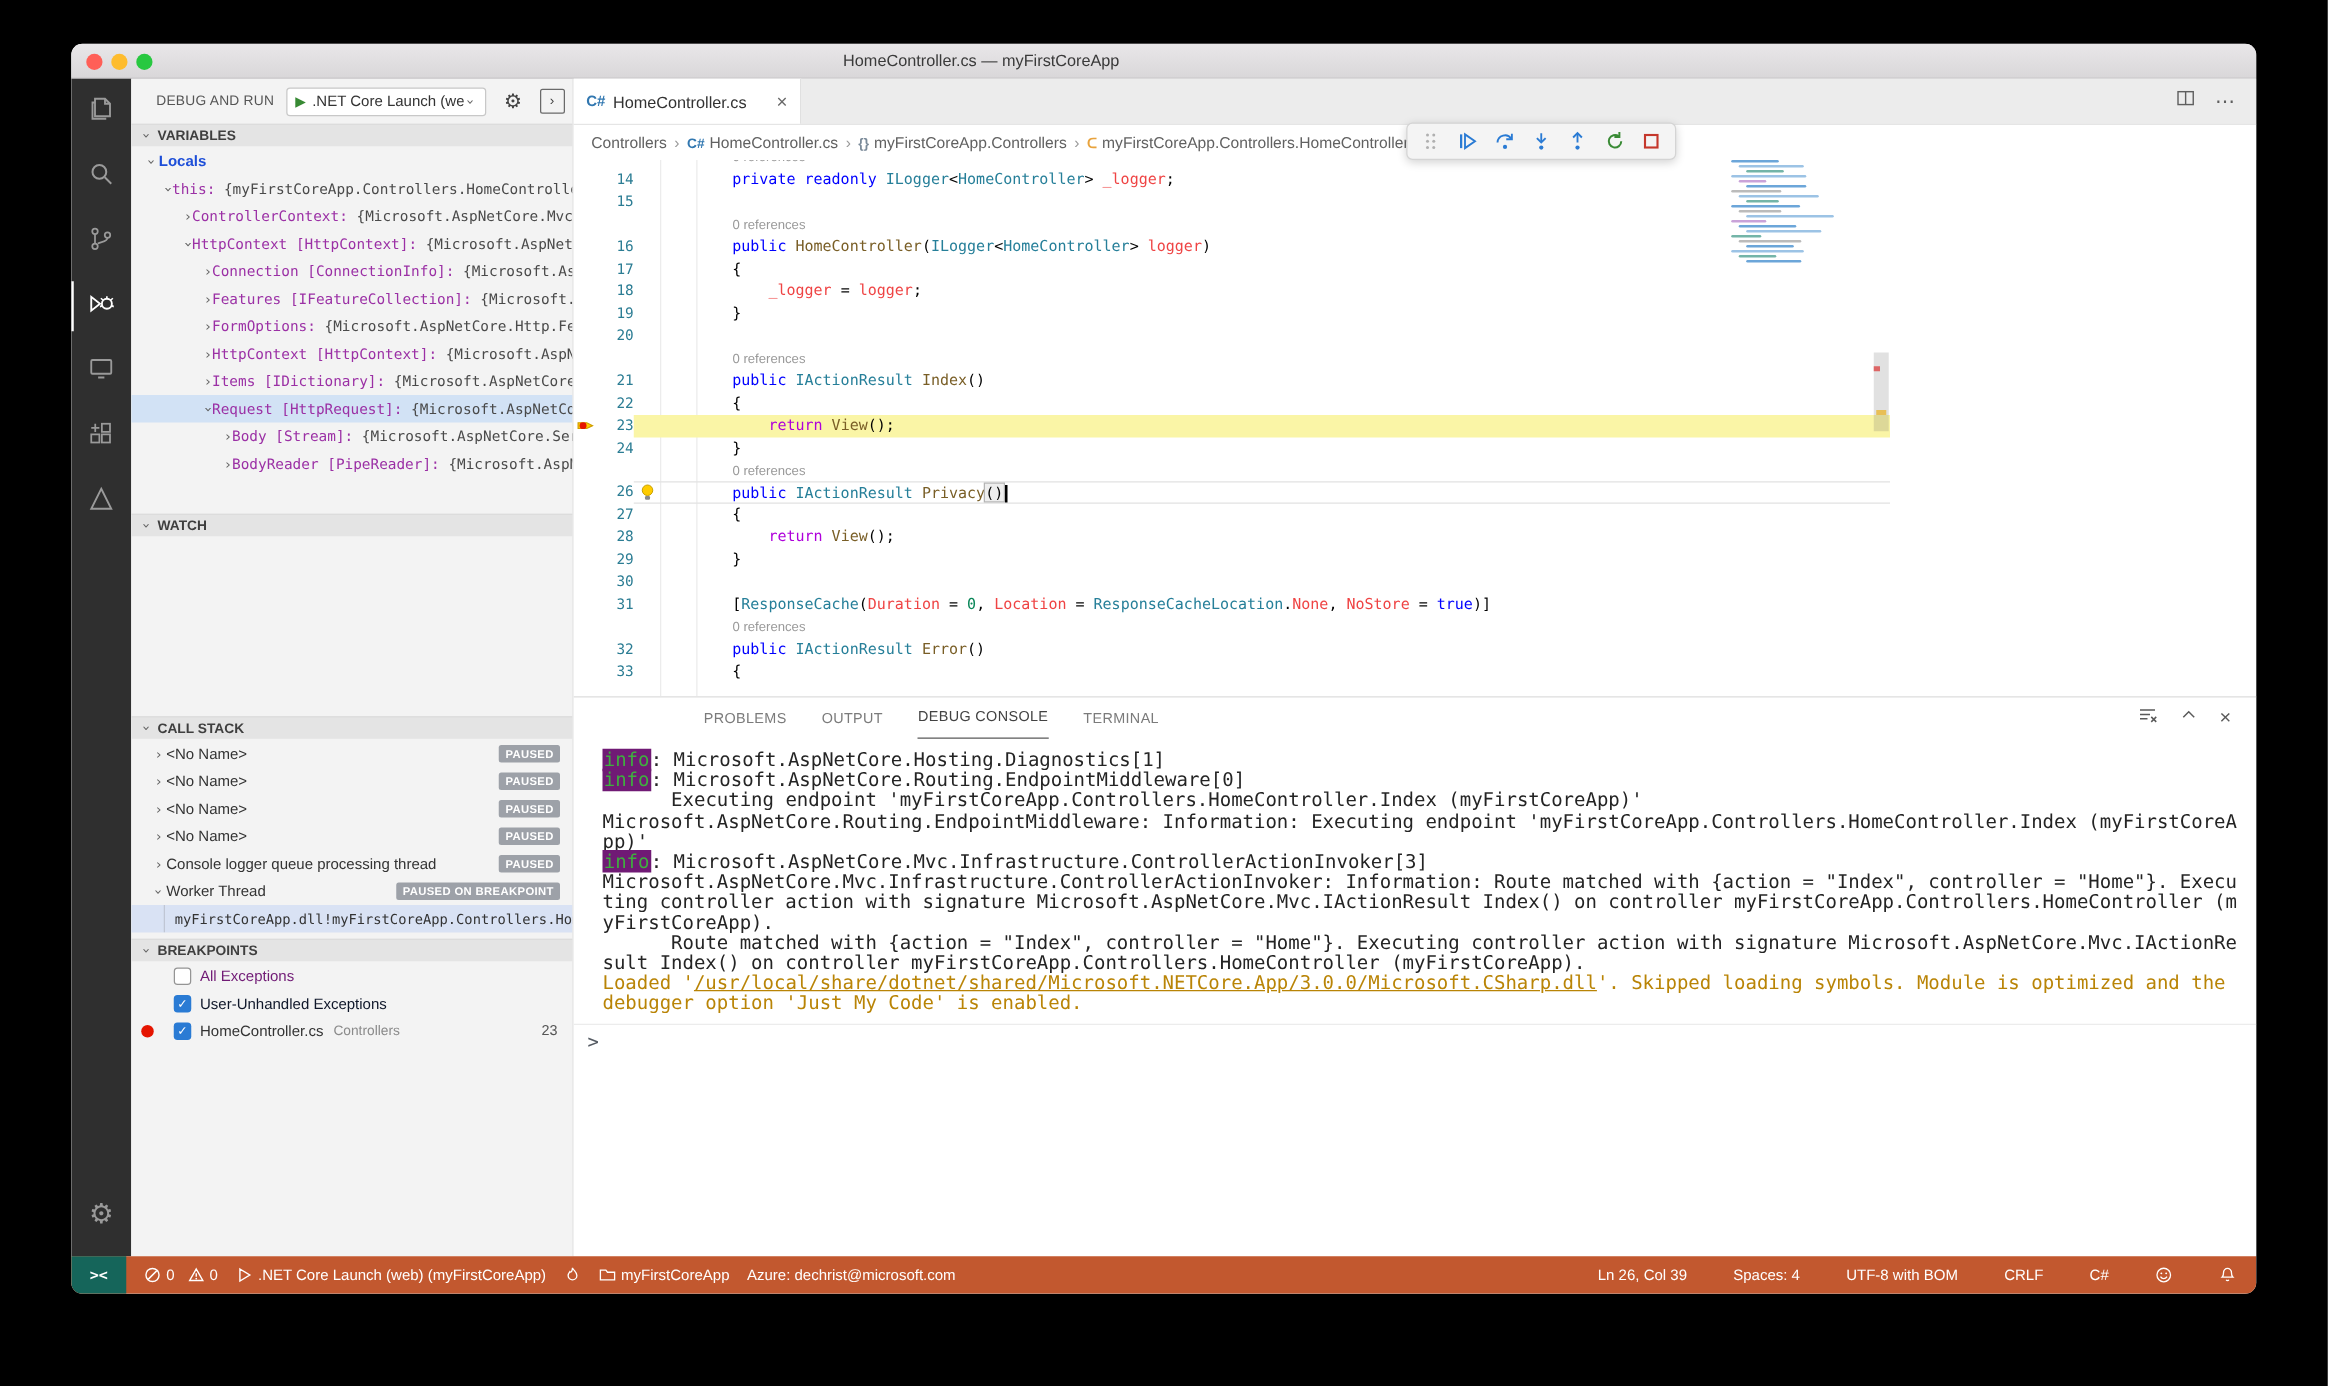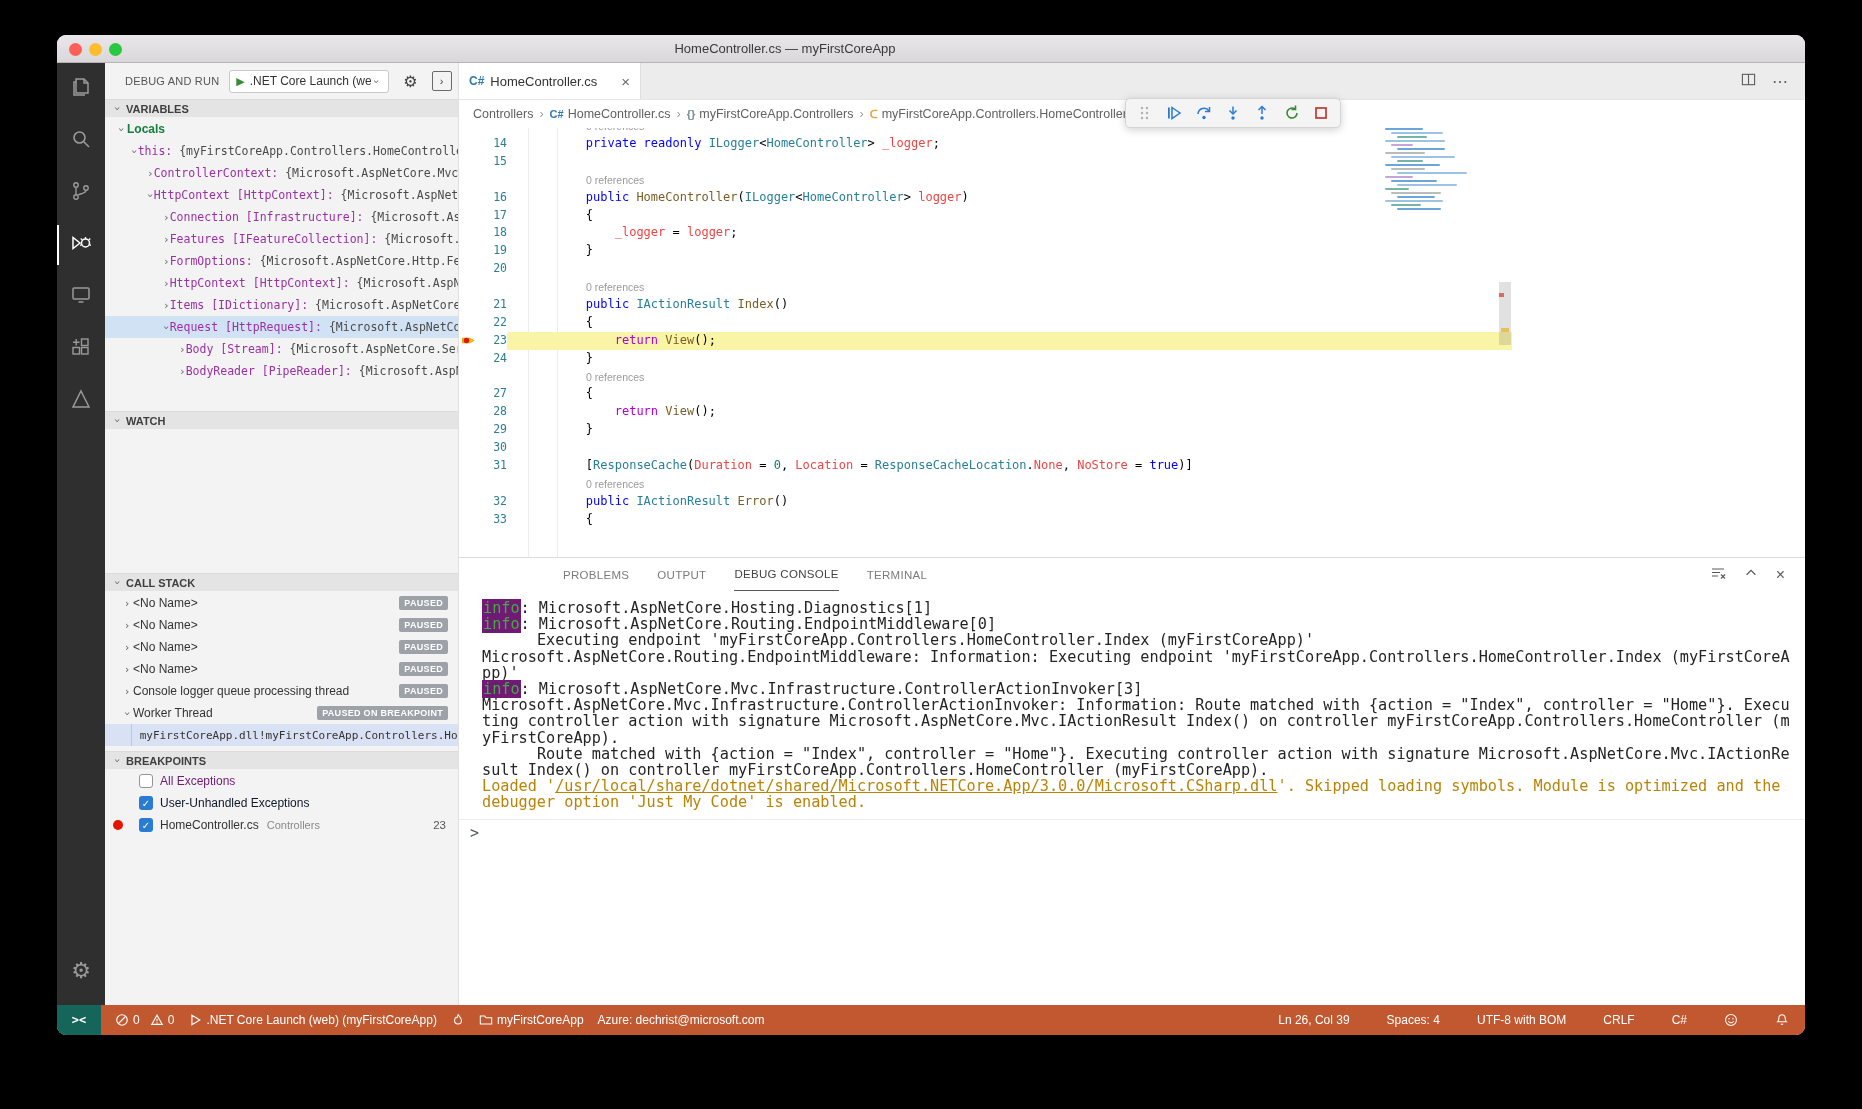--- a/index.html
+++ b/index.html
@@ -50,21 +50,21 @@
     text-align:center; transform:none; font-weight:normal;
     font-family:"DejaVu Sans Mono",monospace;}
   .chev.exp { transform:rotate(90deg); }
   .section-header .chev { margin-right:3px; }
   .tree { position:absolute; left:0; right:0; }
   .trow { height:22px; display:flex; align-items:center; font-size:12px;
     white-space:nowrap; overflow:hidden; cursor:pointer; }
   .trow.sel { background:#d2e2f5; }
   .trow .mono { font-family:"DejaVu Sans Mono",monospace; font-size:11.5px; }
   .vname { color:#9b30a5; } .vval { color:#4a4a4a; }
-  .scope-label { font-weight:bold; color:#15803d; font-size:12px;text-align:right; }
+  .scope-label { font-weight:bold; color:#1d4ed8; font-size:12px;text-align:right; }
   .badge { margin-left:auto; margin-right:10px; background:#9da1a8; color:#fff;
     font-size:9px; font-weight:bold; padding:2px 5px; border-radius:2px;
     letter-spacing:.3px; flex:none; }
   .cs-label { color:#333; }
   .frame-row { background:#d9e2f4; font-family:"DejaVu Sans Mono",monospace;
     font-size:11px; color:#333; }
   .frame-guide { width:1px; height:22px; background:#c0c6d4; margin:0 8px 0 26px; }
   .cbx { width:14px; height:14px; border-radius:3px; margin-right:7px; flex:none;
     display:flex; align-items:center; justify-content:center; }
   .cbx.on { background:#2a7bd4; color:#fff; font-size:10px; }
@@ -261,21 +261,21 @@
           <div class="trow" style="padding-left: 42px;">
             <span class="chev">›</span>
             <span class="mono"><span class="vname">ControllerContext: </span><span class="vval">{Microsoft.AspNetCore.Mvc.ControllerContext}</span></span>
           </div>
           <div class="trow" style="padding-left: 42px;">
             <span class="chev exp">›</span>
             <span class="mono"><span class="vname">HttpContext [HttpContext]: </span><span class="vval">{Microsoft.AspNetCore.Http.DefaultHttpContext}</span></span>
           </div>
           <div class="trow" style="padding-left: 58px;">
             <span class="chev">›</span>
-            <span class="mono"><span class="vname">Connection [Infrastructure]: </span><span class="vval">{Microsoft.AspNetCore.Http.ConnectionInfo}</span></span>
+            <span class="mono"><span class="vname">Connection [ConnectionInfo]: </span><span class="vval">{Microsoft.AspNetCore.Http.ConnectionInfo}</span></span>
           </div>
           <div class="trow" style="padding-left: 58px;">
             <span class="chev">›</span>
             <span class="mono"><span class="vname">Features [IFeatureCollection]: </span><span class="vval">{Microsoft.AspNetCore.Http.Features.FeatureCollection}</span></span>
           </div>
           <div class="trow" style="padding-left: 58px;">
             <span class="chev">›</span>
             <span class="mono"><span class="vname">FormOptions: </span><span class="vval">{Microsoft.AspNetCore.Http.Features.FormOptions}</span></span>
           </div>
           <div class="trow" style="padding-left: 58px;">
@@ -502,20 +502,33 @@
             <div class="crow">
               <span class="bpcol"></span>
               <span class="num">24</span>
               <span class="rest">
                 <span class="glyphcol"></span>
                 <pre>        <span class="tk-pl">}</span></pre>
               </span>
             </div>
             <div class="crow lensrow">
               <span>0 references</span>
+            </div>
+            <div class="crow cur">
+              <span class="bpcol"></span>
+              <span class="num">26</span>
+              <span class="rest">
+                <span class="glyphcol">
+                  <svg width="12" height="14" viewBox="0 0 12 14">
+                    <circle cx="6" cy="5.2" r="4.2" fill="#fc0" stroke="#c9a000" stroke-width=".8"></circle>
+                    <rect x="4" y="9.8" width="4" height="3" rx="1" fill="#8a8a8a"></rect>
+                  </svg>
+                </span>
+                <pre>        <span class="tk-k">public </span><span class="tk-ty">IActionResult </span><span class="tk-m">Privacy</span><span class="tk-br">()</span><span class="cursor"></span></pre>
+              </span>
             </div>
             <div class="crow">
               <span class="bpcol"></span>
               <span class="num">27</span>
               <span class="rest">
                 <span class="glyphcol"></span>
                 <pre>        <span class="tk-pl">{</span></pre>
               </span>
             </div>
             <div class="crow">

